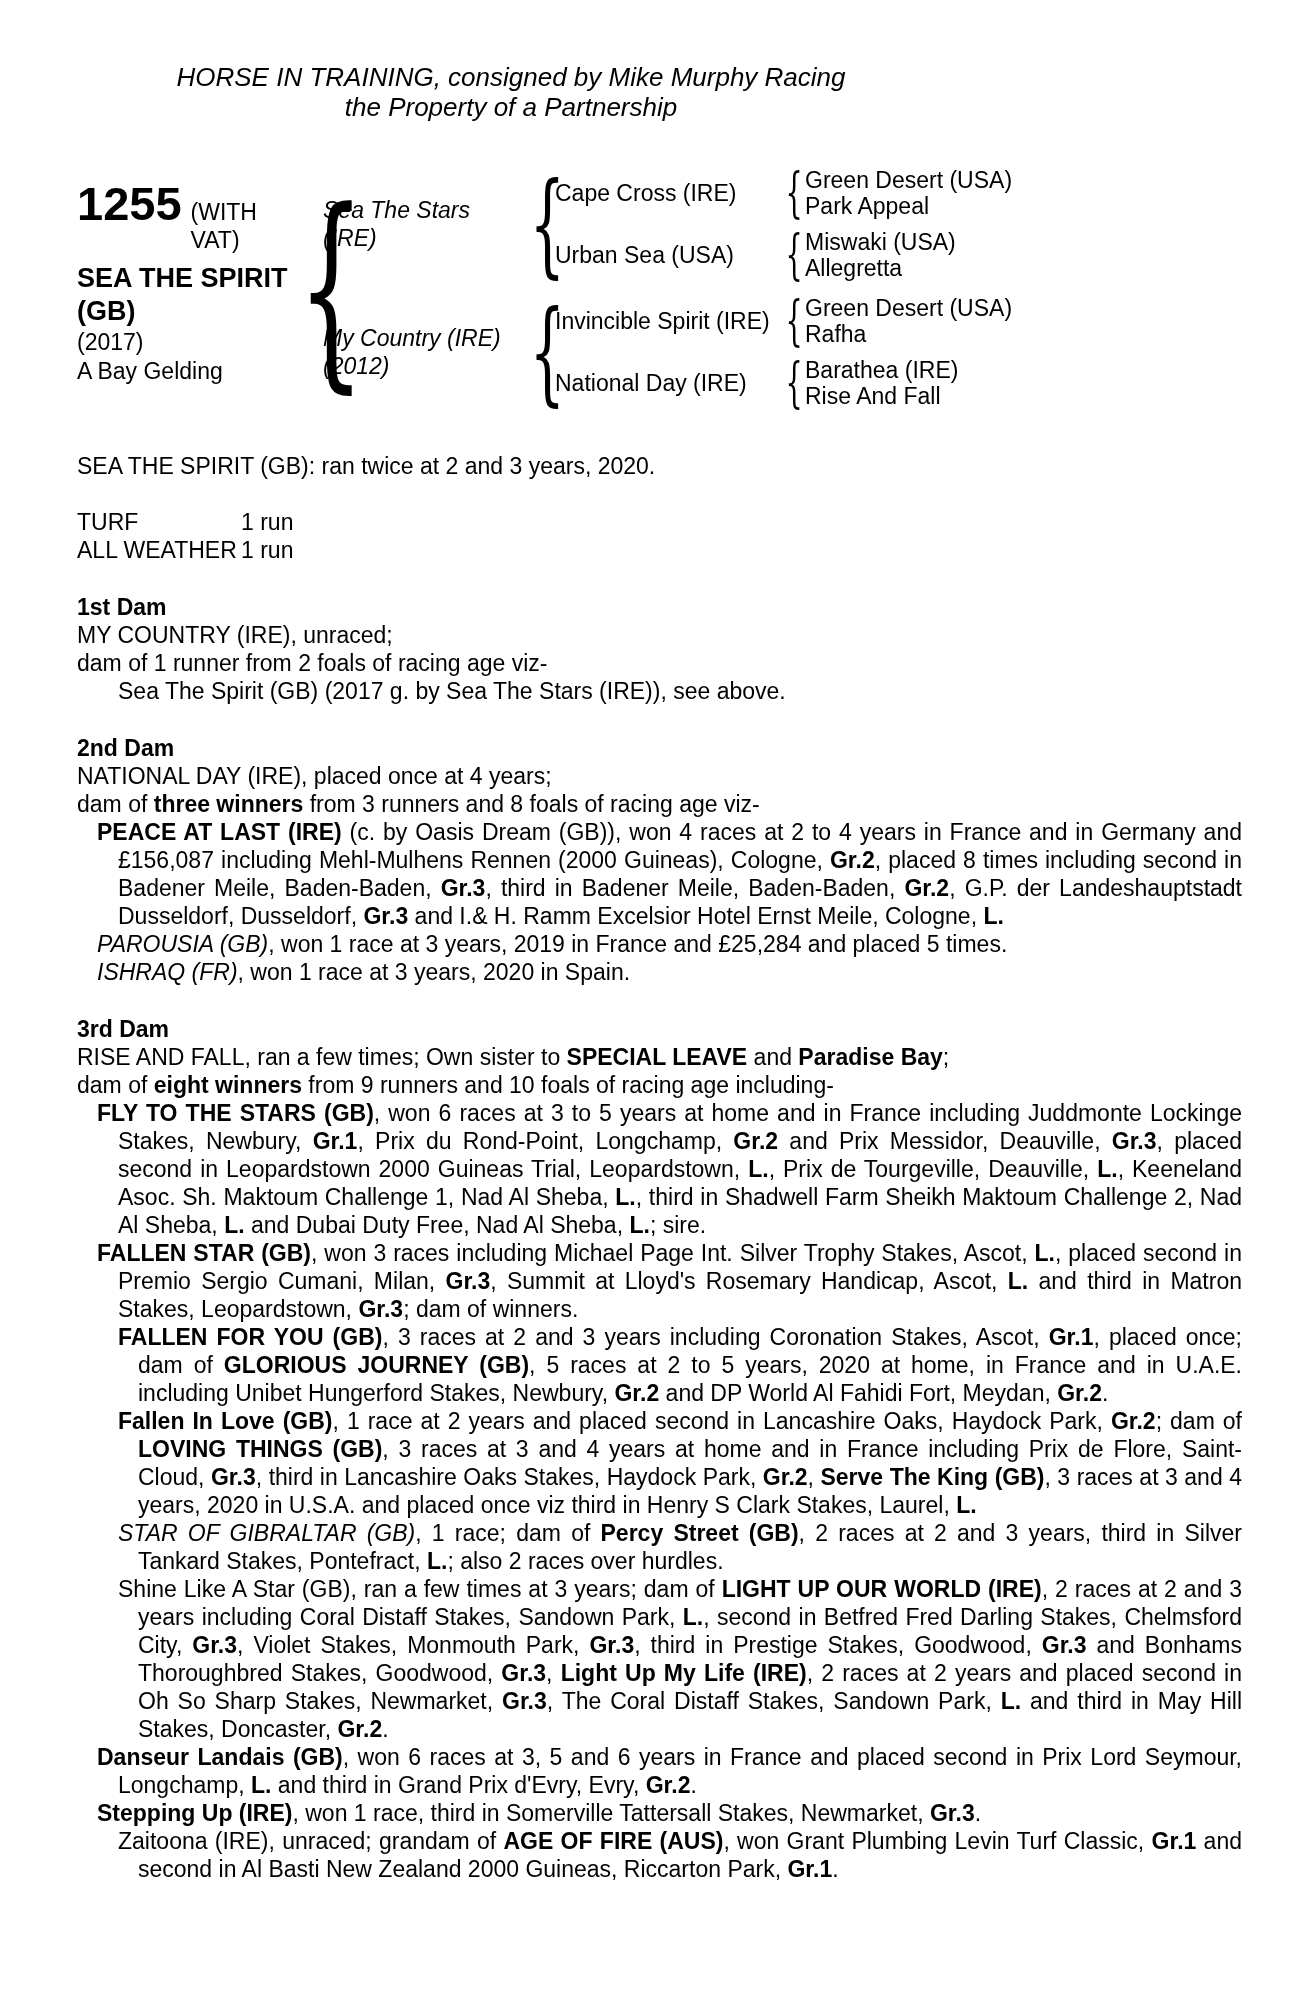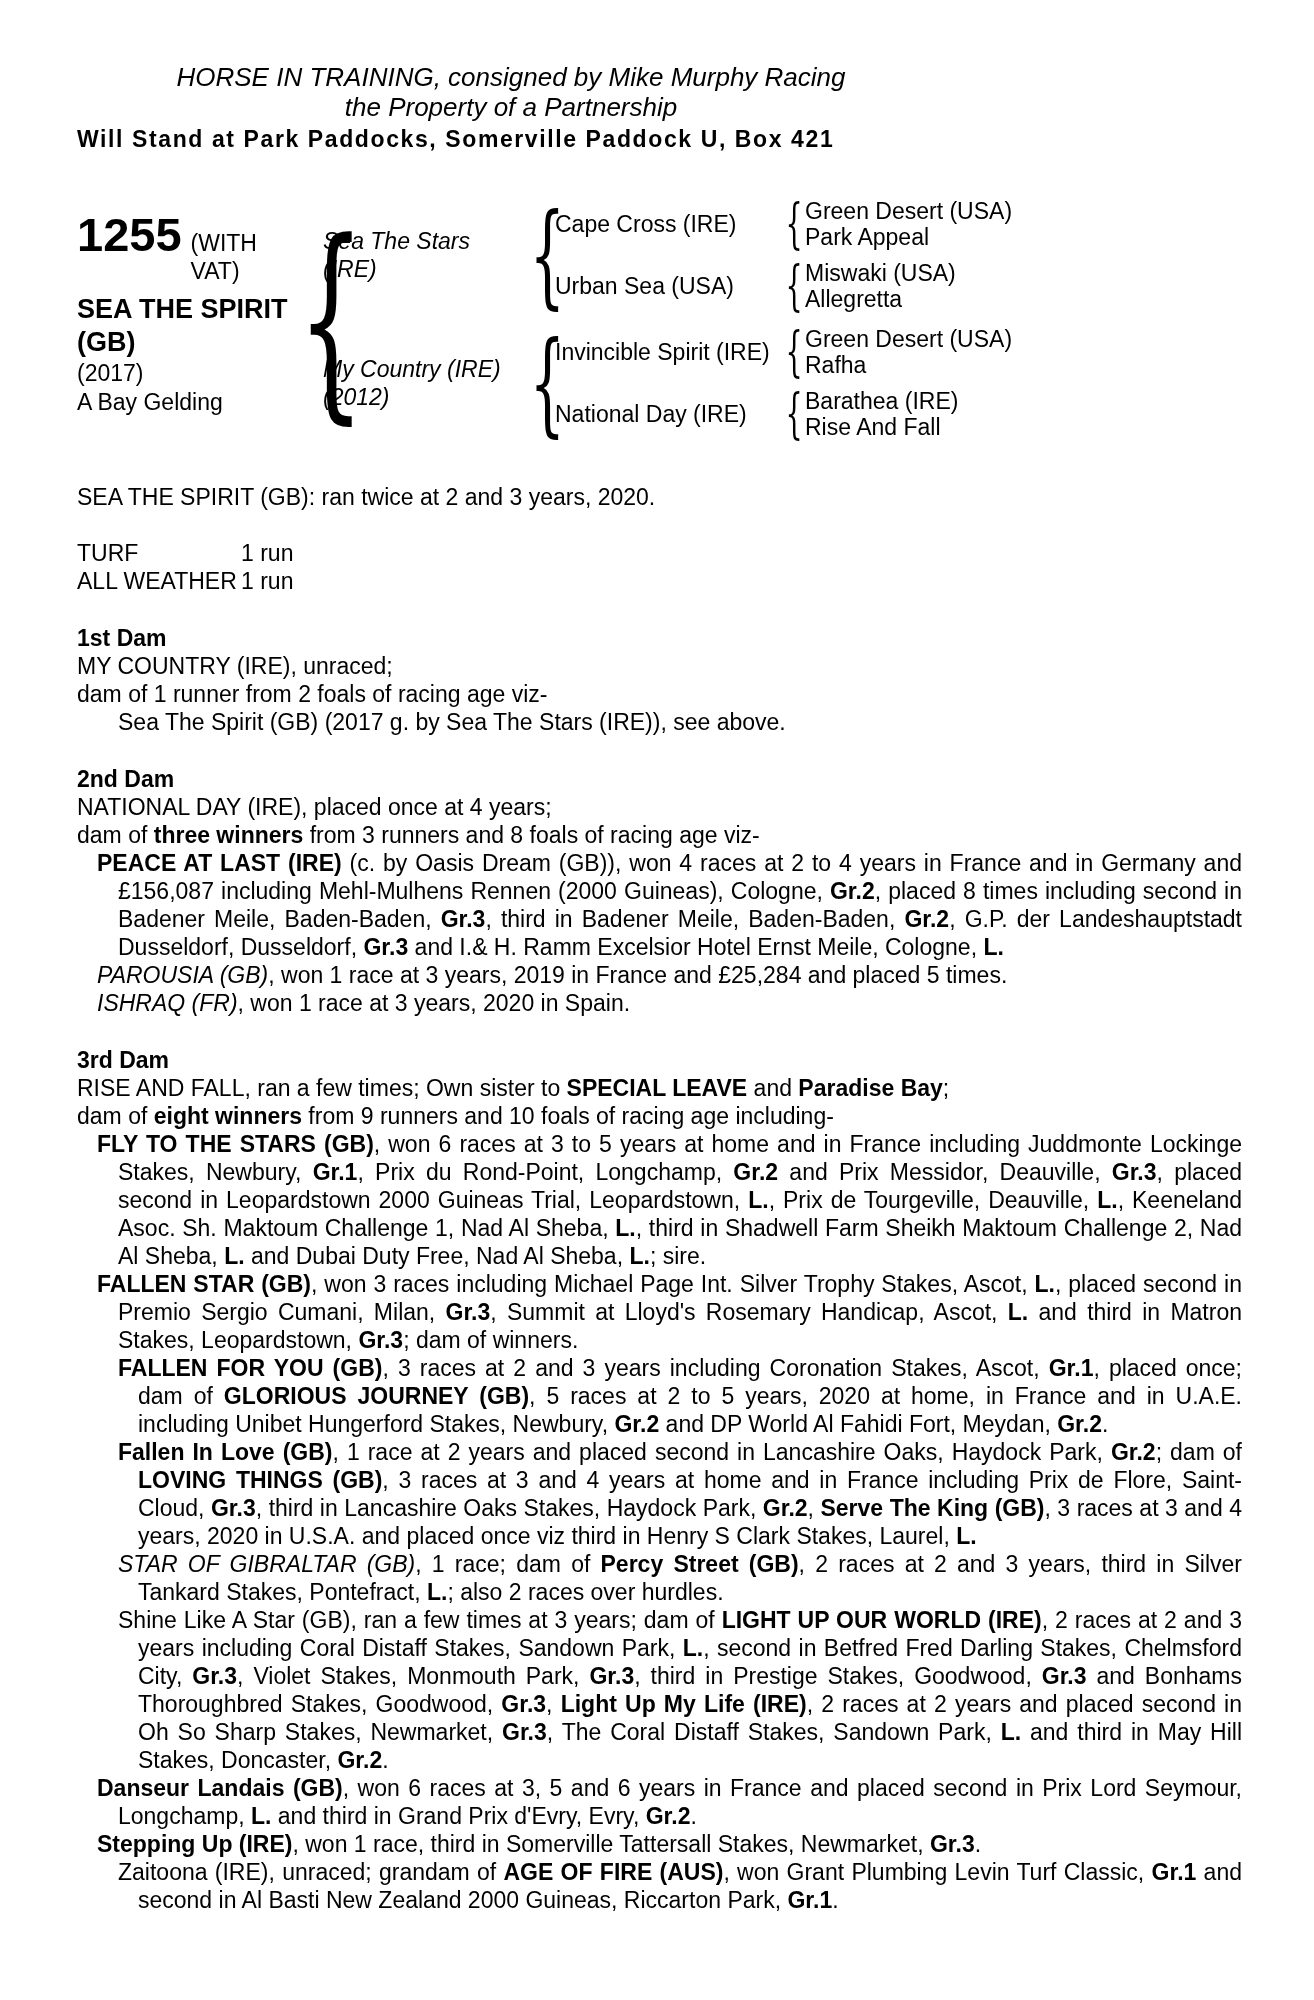--- a/index.html
+++ b/index.html
@@ -52,21 +52,20 @@
   .i{font-style:italic;}
 </style>
 </head>
 <body>
 
 <div class="page">
 
   <div class="hdr-wrap">
     <div class="hdr-italic">HORSE IN TRAINING, consigned by Mike Murphy Racing</div>
     <div class="hdr-italic">the Property of a Partnership</div>
-    <div class="hdr-stand">Will Stand at Park Paddocks, Somerville Paddock U, Box 421</div>
   </div>
 
   <div class="ped">
     <div class="lot-col">
       <div class="lot-line">
         <span class="lot-num">1255</span>
         <span class="lot-vat">(WITH VAT)</span>
       </div>
       <div class="horse-name">
         <div>SEA THE SPIRIT</div>

